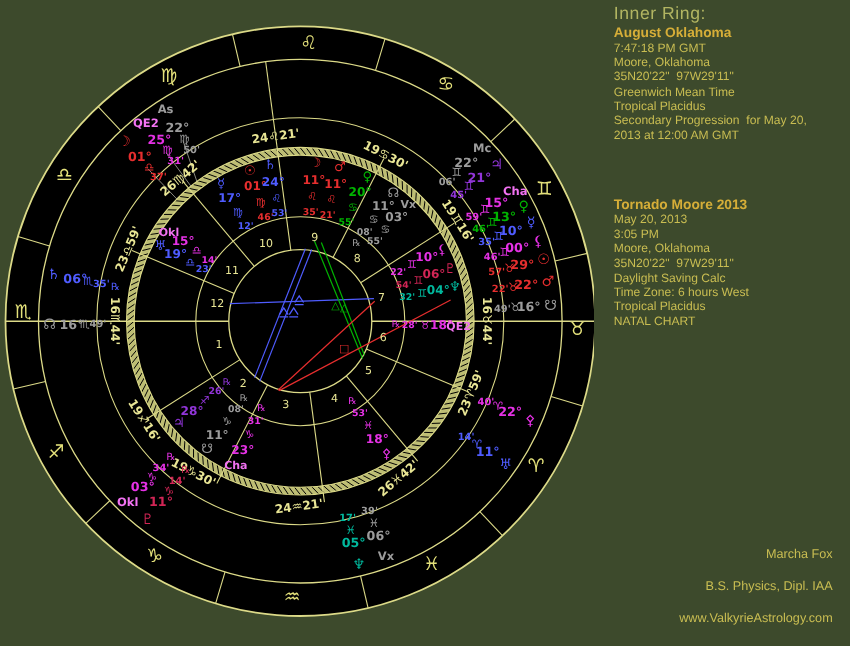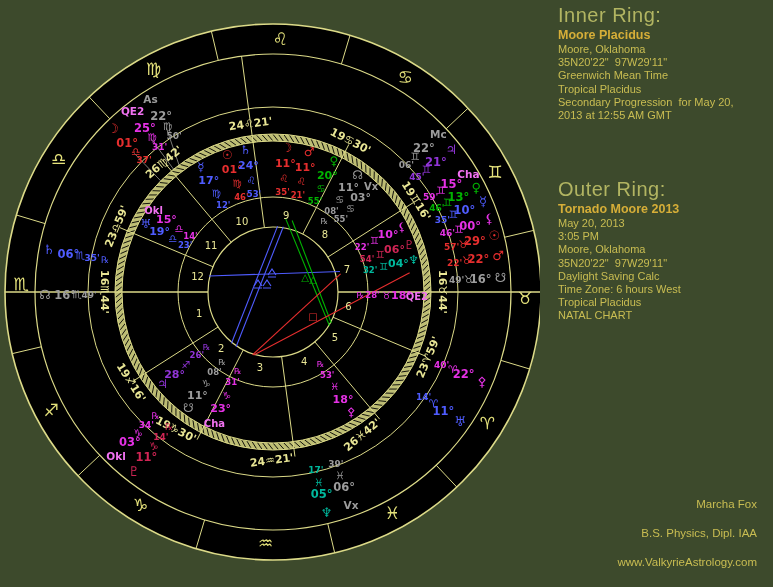--- a/index.html
+++ b/index.html
@@ -1,21 +1,21 @@
 <!DOCTYPE html>
 <html><head>
 <meta charset="utf-8">
 <style>
   html,body{margin:0;padding:0;}
   body{width:773px;height:587px;position:relative;overflow:hidden;
        font-family:"Liberation Sans",sans-serif;}
   #stage{position:absolute;inset:0;}
   #wheel{position:absolute;left:0;top:0;}
   .panel{position:absolute;left:558px;top:0;width:212px;}
-  .panel h2{margin:0;font-size:20px;font-weight:normal;letter-spacing:.5px;}
+  .panel h2{margin:0;font-size:16px;font-weight:normal;letter-spacing:.5px;}
   .panel h3{margin:1px 0 1px 0;font-size:12.5px;font-weight:bold;}
   .panel .lines div{font-size:11px;line-height:13.2px;white-space:pre-wrap;}
   .sec-inner{position:absolute;top:4px;left:0;right:0;}
   .sec-outer{position:absolute;top:178px;left:0;right:0;}
   .credit{position:absolute;left:557px;width:200px;text-align:right;font-size:11.5px;}
   #credit-0{top:498px;}
   #credit-1{top:527px;}
   #credit-2{top:556px;}
 </style>
 </head>
@@ -523,32 +523,32 @@
         <text x="153.618589552074" y="211.47622190021247" font-size="10" fill="#f272f2" text-anchor="middle" dominant-baseline="middle" font-family="&quot;DejaVu Sans&quot;,sans-serif" font-weight="bold">Okl</text>
         <text x="166.46867192667713" y="220.14371190400902" font-size="11" fill="#e531e5" text-anchor="middle" dominant-baseline="middle" font-family="&quot;DejaVu Sans&quot;,sans-serif" font-weight="bold">15°</text>
         <text x="178.90423551500277" y="228.53160545607022" font-size="10" fill="#e531e5" text-anchor="middle" dominant-baseline="middle" font-family="&quot;DejaVu Sans&quot;,sans-serif" font-weight="bold">♎</text>
         <text x="190.51076153077338" y="236.36030610466068" font-size="8.5" fill="#e531e5" text-anchor="middle" dominant-baseline="middle" font-family="&quot;DejaVu Sans&quot;,sans-serif" font-weight="bold">14'</text>
       </g>
     </svg>
 
   <aside class="panel">
     <section class="sec-inner">
       <h2 style="color: rgb(178, 181, 98);">Inner Ring:</h2>
-      <h3 style="color: rgb(214, 174, 56);">Moore Placidus</h3>
+      <h3 style="color: rgb(214, 174, 56);">August Oklahoma</h3>
       <div class="lines" style="color: rgb(201, 189, 82);">
+          <div>7:47:18 PM GMT</div>
           <div>Moore, Oklahoma</div>
           <div>35N20'22"  97W29'11"</div>
           <div>Greenwich Mean Time</div>
           <div>Tropical Placidus</div>
           <div>Secondary Progression  for May 20,</div>
-          <div>2013 at 12:55 AM GMT</div>
+          <div>2013 at 12:00 AM GMT</div>
         </div>
     </section>
     <section class="sec-outer">
-      <h2 style="color: rgb(178, 181, 98);">Outer Ring:</h2>
       <h3 style="color: rgb(214, 174, 56);">Tornado Moore 2013</h3>
       <div class="lines" style="color: rgb(201, 189, 82);">
           <div>May 20, 2013</div>
           <div>3:05 PM</div>
           <div>Moore, Oklahoma</div>
           <div>35N20'22"  97W29'11"</div>
           <div>Daylight Saving Calc</div>
           <div>Time Zone: 6 hours West</div>
           <div>Tropical Placidus</div>
           <div>NATAL CHART</div>

